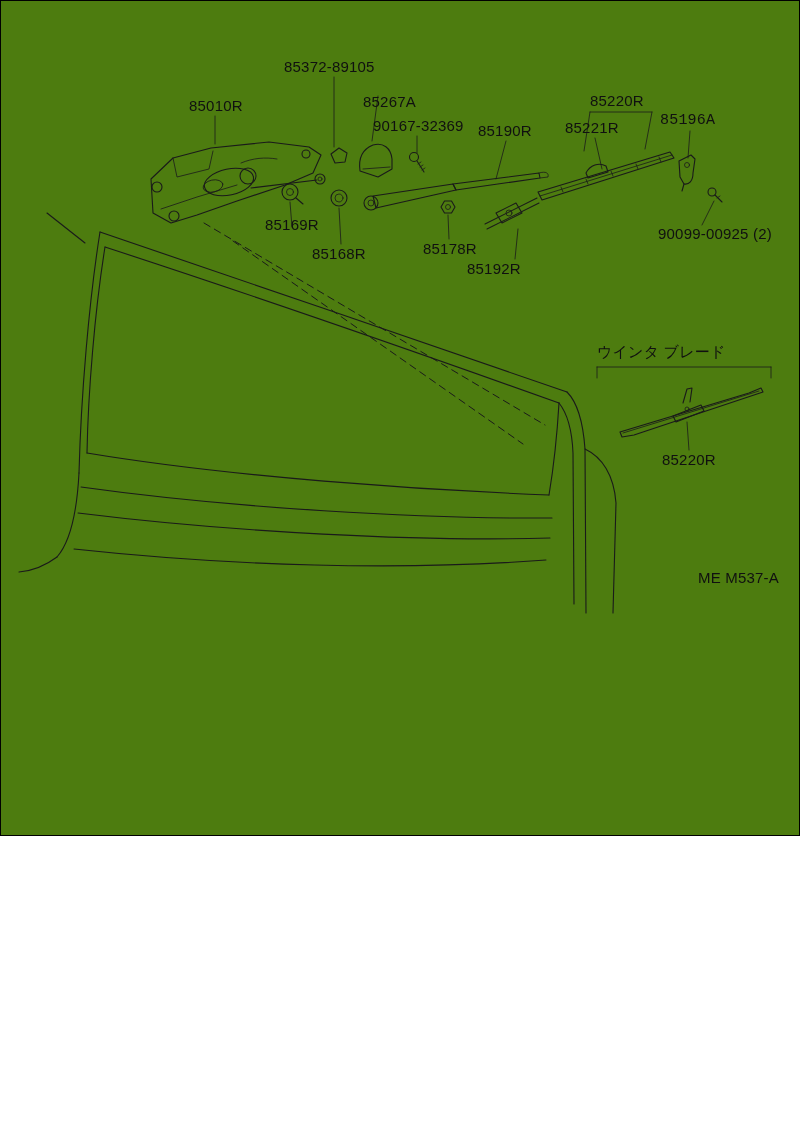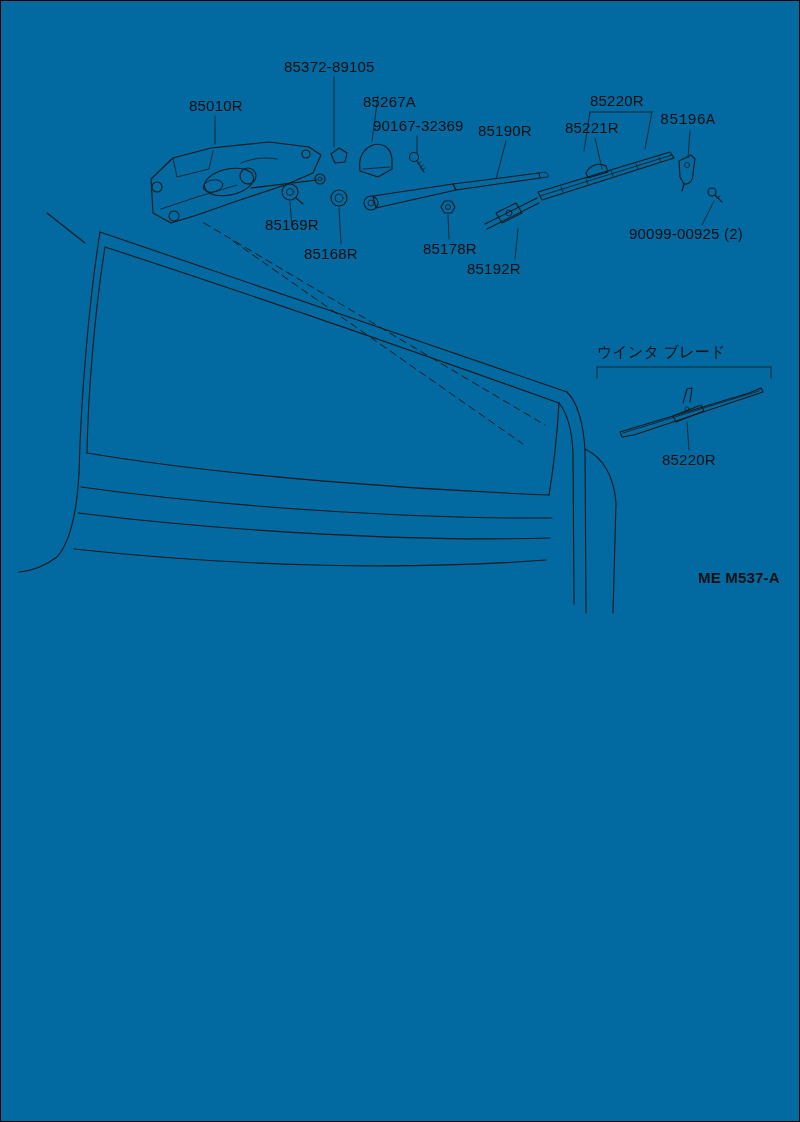--- a/index.html
+++ b/index.html
@@ -1,21 +1,21 @@
 <!DOCTYPE html>
 <html style="--line-color: #1a1a1a;"><head>
 <meta charset="utf-8">
 <style>
   * { margin:0; padding:0; box-sizing:border-box; }
   html,body { background:#ffffff; }
   body { font-family:"Liberation Sans", sans-serif; }
   .page {
     position:relative;
-    width:800px; height:1122px;
-    background:#0369a1;
+    width:800px; height:836px;
+    background:#4d7c0f;
     border:1px solid #000;
     overflow:hidden;
   }
   svg.artwork { position:absolute; left:0; top:0; }
   .art path, .art circle, .art ellipse, .art line {
     stroke: var(--line-color, #1a1a1a);
     stroke-width:1.1;
     fill:none;
     stroke-linecap:round;
     stroke-linejoin:round;
@@ -23,21 +23,21 @@
   .art .dash { stroke-dasharray:7 5; stroke-width:1; }
   .art .thin { stroke-width:0.8; }
   .part-label {
     position:absolute;
     font-size:15px;
     line-height:15px;
     color:#101010;
     letter-spacing:0.2px;
     white-space:nowrap;
   }
-  .figure-code { font-weight:bold;text-align:center; }
+  .figure-code { font-weight:normal;text-align:center; }
 </style>
 </head>
 <body>
 
 <div class="page">
 
   <svg class="artwork" width="800" height="1122" viewBox="0 0 800 1122">
 
     <g class="art">
       <path d="M46,212 L84,242"></path>
@@ -156,21 +156,21 @@
 
   <div class="part-label" style="left:283px; top:58px;">85372-89105</div>
   <div class="part-label" style="left:362px; top:77px;margin-top:16px;">85267A</div>
   <div class="part-label" style="left:188px; top:97px;text-align:center;">85010R</div>
   <div class="part-label" style="left:372px; top:117px;">90167-32369</div>
   <div class="part-label" style="left:477px; top:122px;">85190R</div>
   <div class="part-label" style="left:589px; top:92px;">85220R</div>
   <div class="part-label" style="left:564px; top:119px;">85221R</div>
   <div class="part-label" style="left:659px; top:112px;font-family:Liberation Mono, monospace;">85196A</div>
   <div class="part-label" style="left:264px; top:216px;">85169R</div>
-  <div class="part-label" style="left:303px; top:245px;text-align:center;">85168R</div>
+  <div class="part-label" style="left:311px; top:245px;text-align:center;">85168R</div>
   <div class="part-label" style="left:422px; top:240px;">85178R</div>
   <div class="part-label" style="left:466px; top:260px;">85192R</div>
-  <div class="part-label" style="left:628px; top:225px;">90099-00925 (2)</div>
+  <div class="part-label" style="left:657px; top:225px;">90099-00925 (2)</div>
   <div class="part-label" style="left:596px; top:343px;">ウインタ ブレード</div>
   <div class="part-label" style="left:661px; top:451px;">85220R</div>
   <div class="part-label figure-code" style="left:697px; top:569px;">ME M537-A</div>
 
 </div>
 
 </body></html>

